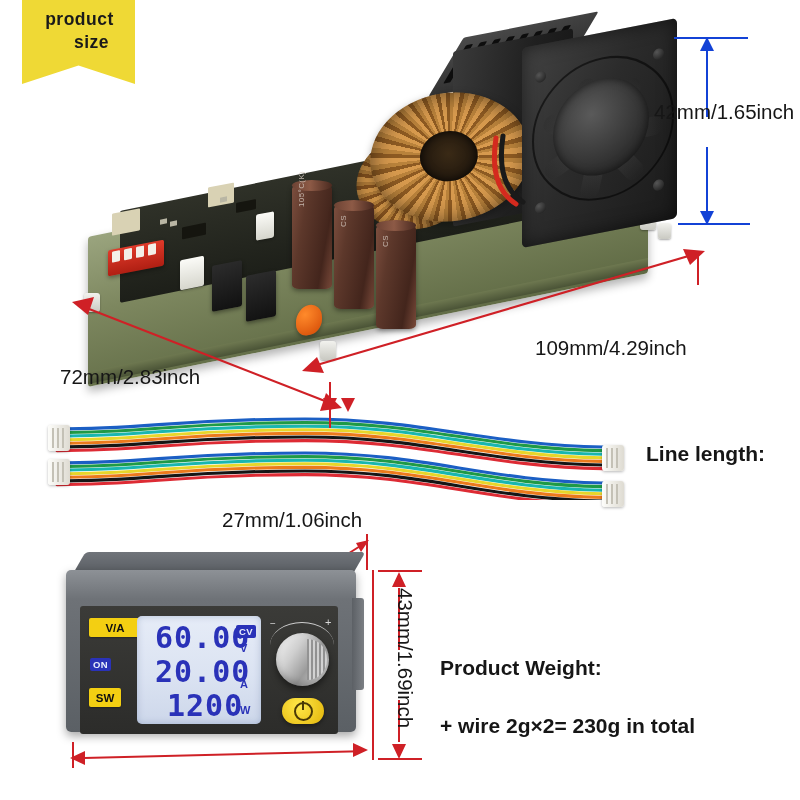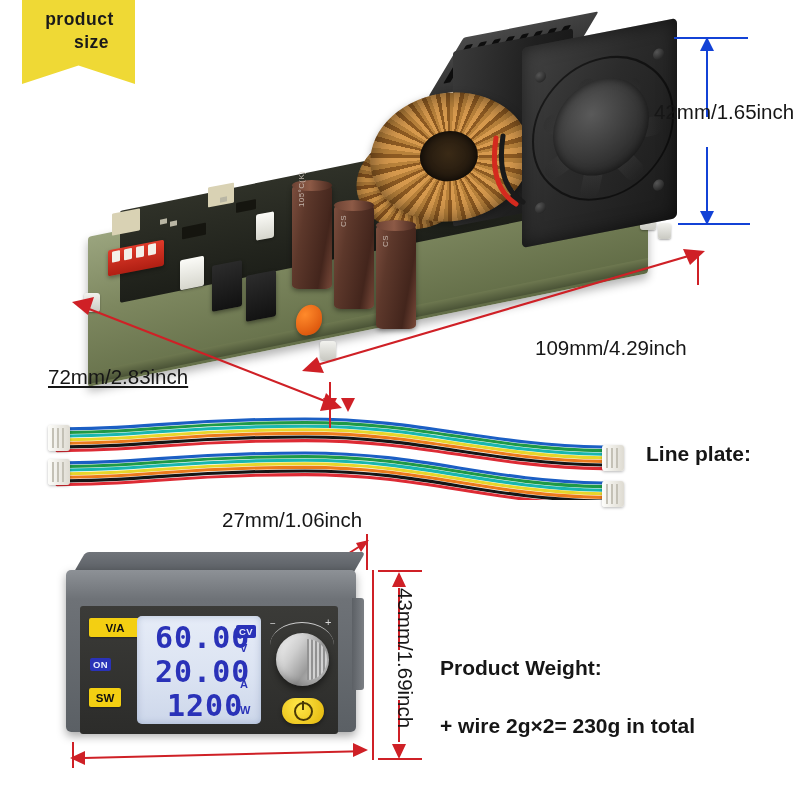--- a/index.html
+++ b/index.html
@@ -364,21 +364,21 @@
   <div class="lnr abs" style="left:329px;top:382px;width:2px;height:26px;"></div>
   <svg class="abs" style="left:322px;top:398px;" width="16" height="14">
     <polygon points="8,14 15,0 1,0" fill="#cf2026"></polygon>
     </svg>
   <svg class="abs" style="left:340px;top:398px;" width="16" height="14">
     <polygon points="8,14 15,0 1,0" fill="#cf2026"></polygon>
     </svg>
 
   <div class="abs dimtext" style="left:654px;top:100px;">42mm/1.65inch</div>
   <div class="abs dimtext" style="left:494px;top:336px;margin-left:41px;">109mm/4.29inch</div>
-  <div class="abs dimtext" style="left:48px;top:365px;text-decoration:underline;">72mm/2.83inch</div>
+  <div class="abs dimtext" style="left:60px;top:365px;">72mm/2.83inch</div>
 
   <svg class="ribbon-svg" width="560" height="85">
     <g fill="none" stroke-width="3.1" stroke-linecap="round">
       <path d="M2,14 C95,14 120,4 250,4 C370,4 430,30 548,32" stroke="#1b5fc4"></path>
       <path d="M2,17.6 C95,17.6 120,7.6 250,7.6 C370,7.6 430,33.6 548,35.6" stroke="#1f9a46"></path>
       <path d="M2,21.2 C95,21.2 120,11.2 250,11.2 C370,11.2 430,37.2 548,39.2" stroke="#19b6b0"></path>
       <path d="M2,24.8 C95,24.8 120,14.8 250,14.8 C370,14.8 430,40.8 548,42.8" stroke="#e8d62a"></path>
       <path d="M2,28.4 C95,28.4 120,18.4 250,18.4 C370,18.4 430,44.4 548,46.4" stroke="#ec7a1c"></path>
       <path d="M2,32 C95,32 120,22 250,22 C370,22 430,48 548,50" stroke="#151515"></path>
       <path d="M2,35.6 C95,35.6 120,25.6 250,25.6 C370,25.6 430,51.6 548,53.6" stroke="#dd2b34"></path>
@@ -408,21 +408,21 @@
       <i style="left:14px;"></i>
     </div>
   <div class="jst" style="left:602px;top:481px;">
     <i style="left:4px;"></i>
       <i style="left:9px;"></i>
       <i style="left:14px;"></i>
     </div>
 
   <div class="lnr abs" style="left:329px;top:408px;width:2px;height:20px;"></div>
 
-  <div class="abs boldtext" style="left:646px;top:442px;">Line plate:</div>
+  <div class="abs boldtext" style="left:646px;top:442px;">Line length:</div>
 
   <div class="abs dimtext" style="left:222px;top:508px;">27mm/1.06inch</div>
   <div class="lnr abs" style="left:366px;top:534px;width:2px;height:36px;"></div>
   <div class="lnr abs" style="left:330px;top:552px;width:2px;height:34px;"></div>
   <svg class="abs" style="left:330px;top:538px;" width="42" height="28">
     <line x1="5" y1="24" x2="35" y2="5" stroke="#cf2026" stroke-width="2"></line>
     <polygon points="39,2 26,5 31,14" fill="#cf2026"></polygon>
   </svg>
 
   <div class="disp">

